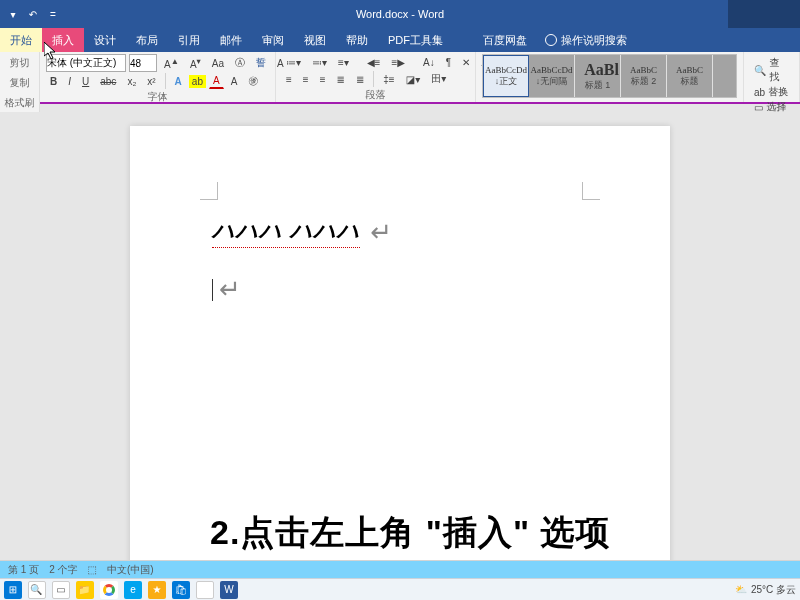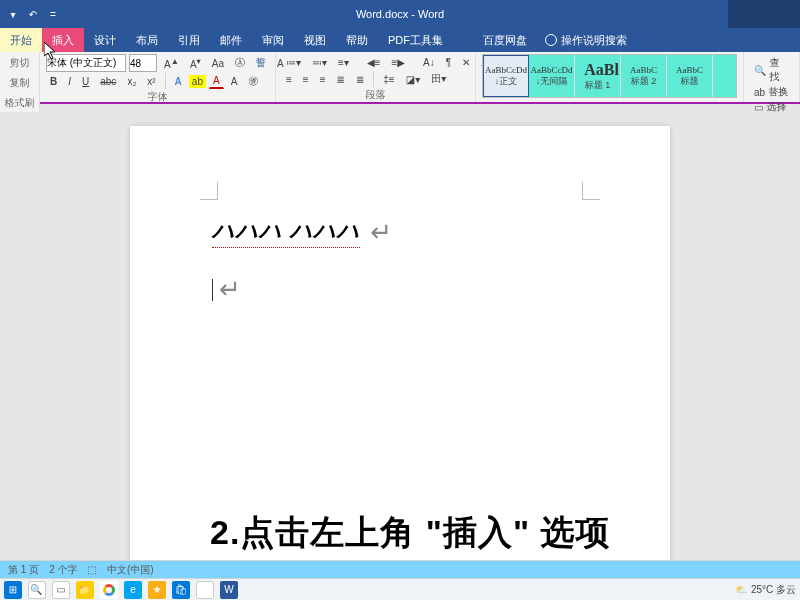--- a/index.html
+++ b/index.html
@@ -23,21 +23,21 @@
 .ribbon { height: 52px; background: #f3f3f3; border-bottom: 2px solid #a21caf; display: flex; font-size: 10px; color: #444; }
 .ribbon .group { border-right: 1px solid #e0e0e0; padding: 2px 6px; display: flex; flex-direction: column; justify-content: space-between; }
 .ribbon .group-label { text-align: center; font-size: 10px; color: #666; padding-bottom: 1px; }
 .ribbon .row { display: flex; align-items: center; gap: 3px; height: 22px; }
 .ribbon .btn { padding: 1px 3px; cursor: pointer; border: 1px solid transparent; }
 .ribbon select, .ribbon input { font-size: 10px; height: 18px; border: 1px solid #ababab; background: #fff; }
 .fontname { width: 80px; }
 .fontsize { width: 28px; }
 .sep { width: 1px; height: 16px; background: #d0d0d0; margin: 0 2px; }
 
-.styles-gallery { display: flex; gap: 0; border: 1px solid #c0c0c0; background: #5eead4; height: 44px; }
+.styles-gallery { display: flex; gap: 0; border: 1px solid #c0c0c0; background: #a3a3a3; height: 44px; }
 .styles-gallery .style-item { width: 46px; border-right: 1px solid #e0e0e0; display: flex; flex-direction: column; align-items: center; justify-content: center; cursor: pointer; font-size: 9px; }
 .styles-gallery .style-item .preview { font-family: serif; color: #333; }
 .styles-gallery .style-item.active { border: 1px solid #2b579a; background: #e3ebf5; }
 .styles-gallery .style-item:nth-child(3) .preview { font-size: 16px; font-weight: bold; margin-left: 8px; }
 
 .editing { display: flex; flex-direction: column; gap: 1px; padding: 2px 4px; font-size: 10px; }
 .editing div { display: flex; align-items: center; gap: 3px; cursor: pointer; }
 
 .leftpanel { position: absolute; left: 0; top: 52px; width: 40px; height: 60px; background: #f3f3f3; font-size: 10px; color: #666; display: flex; flex-direction: column; align-items: center; gap: 6px; padding-top: 4px; border-right: 1px solid #ddd; }
 

